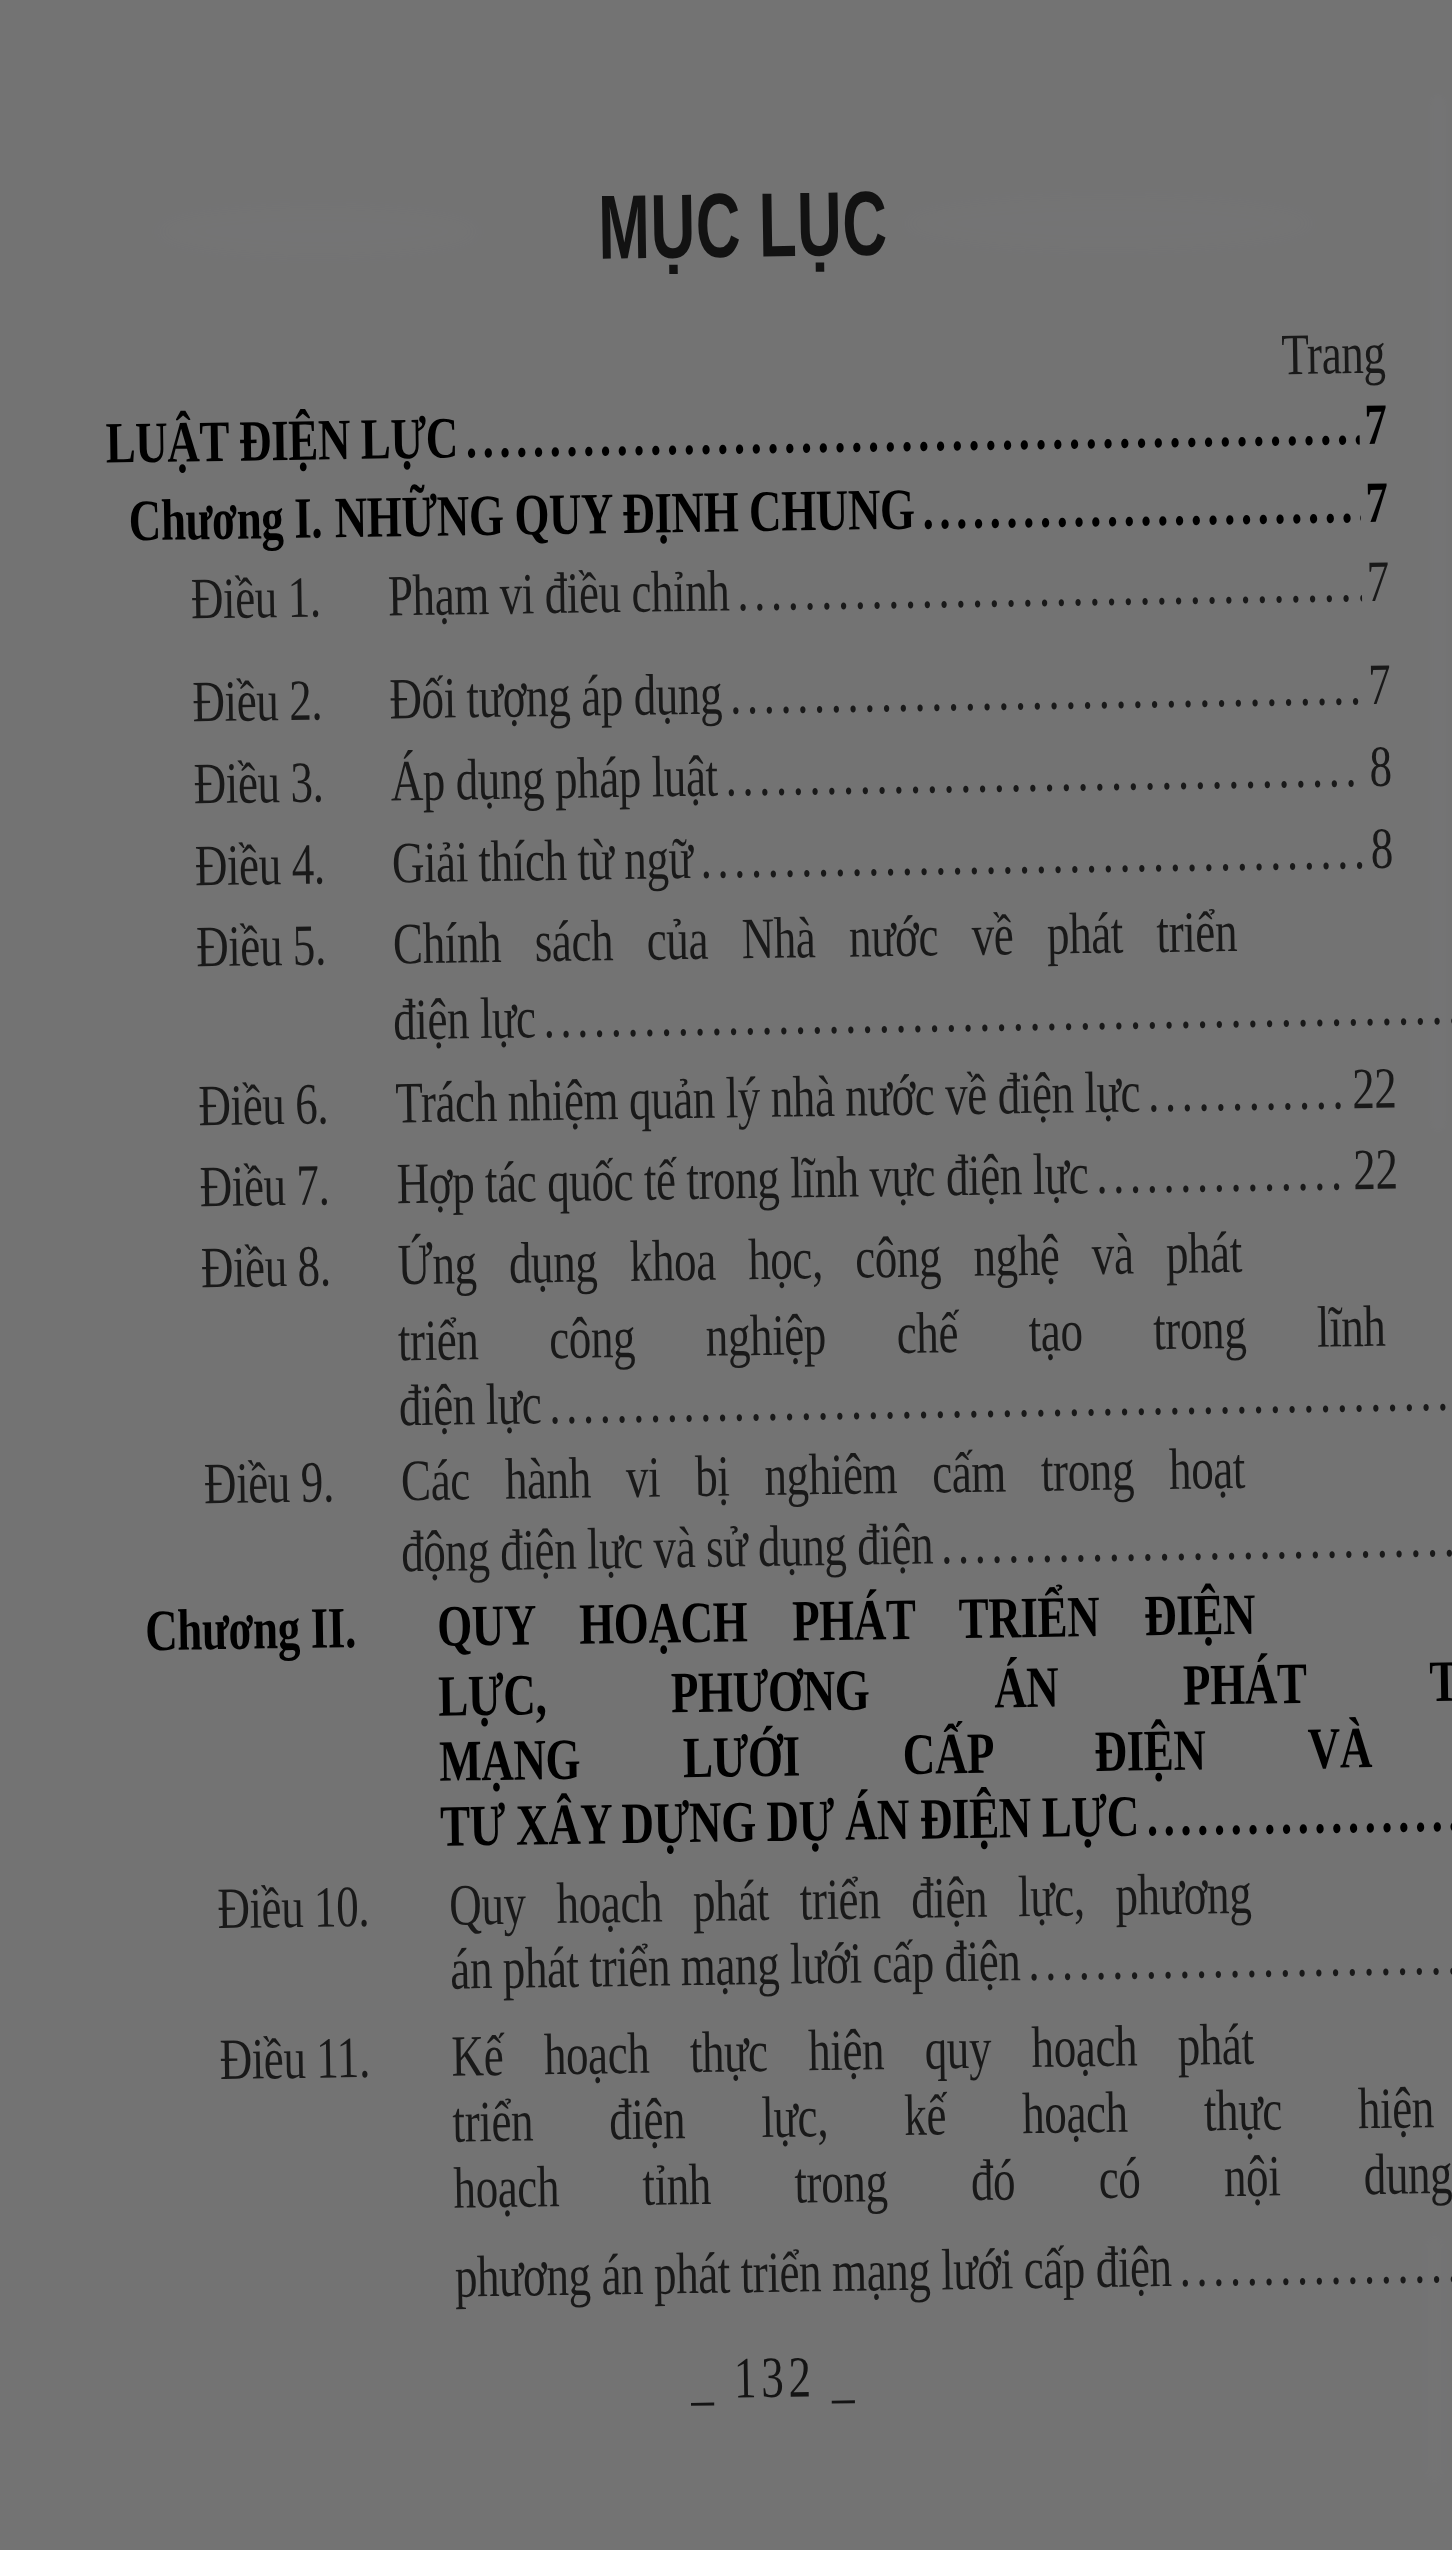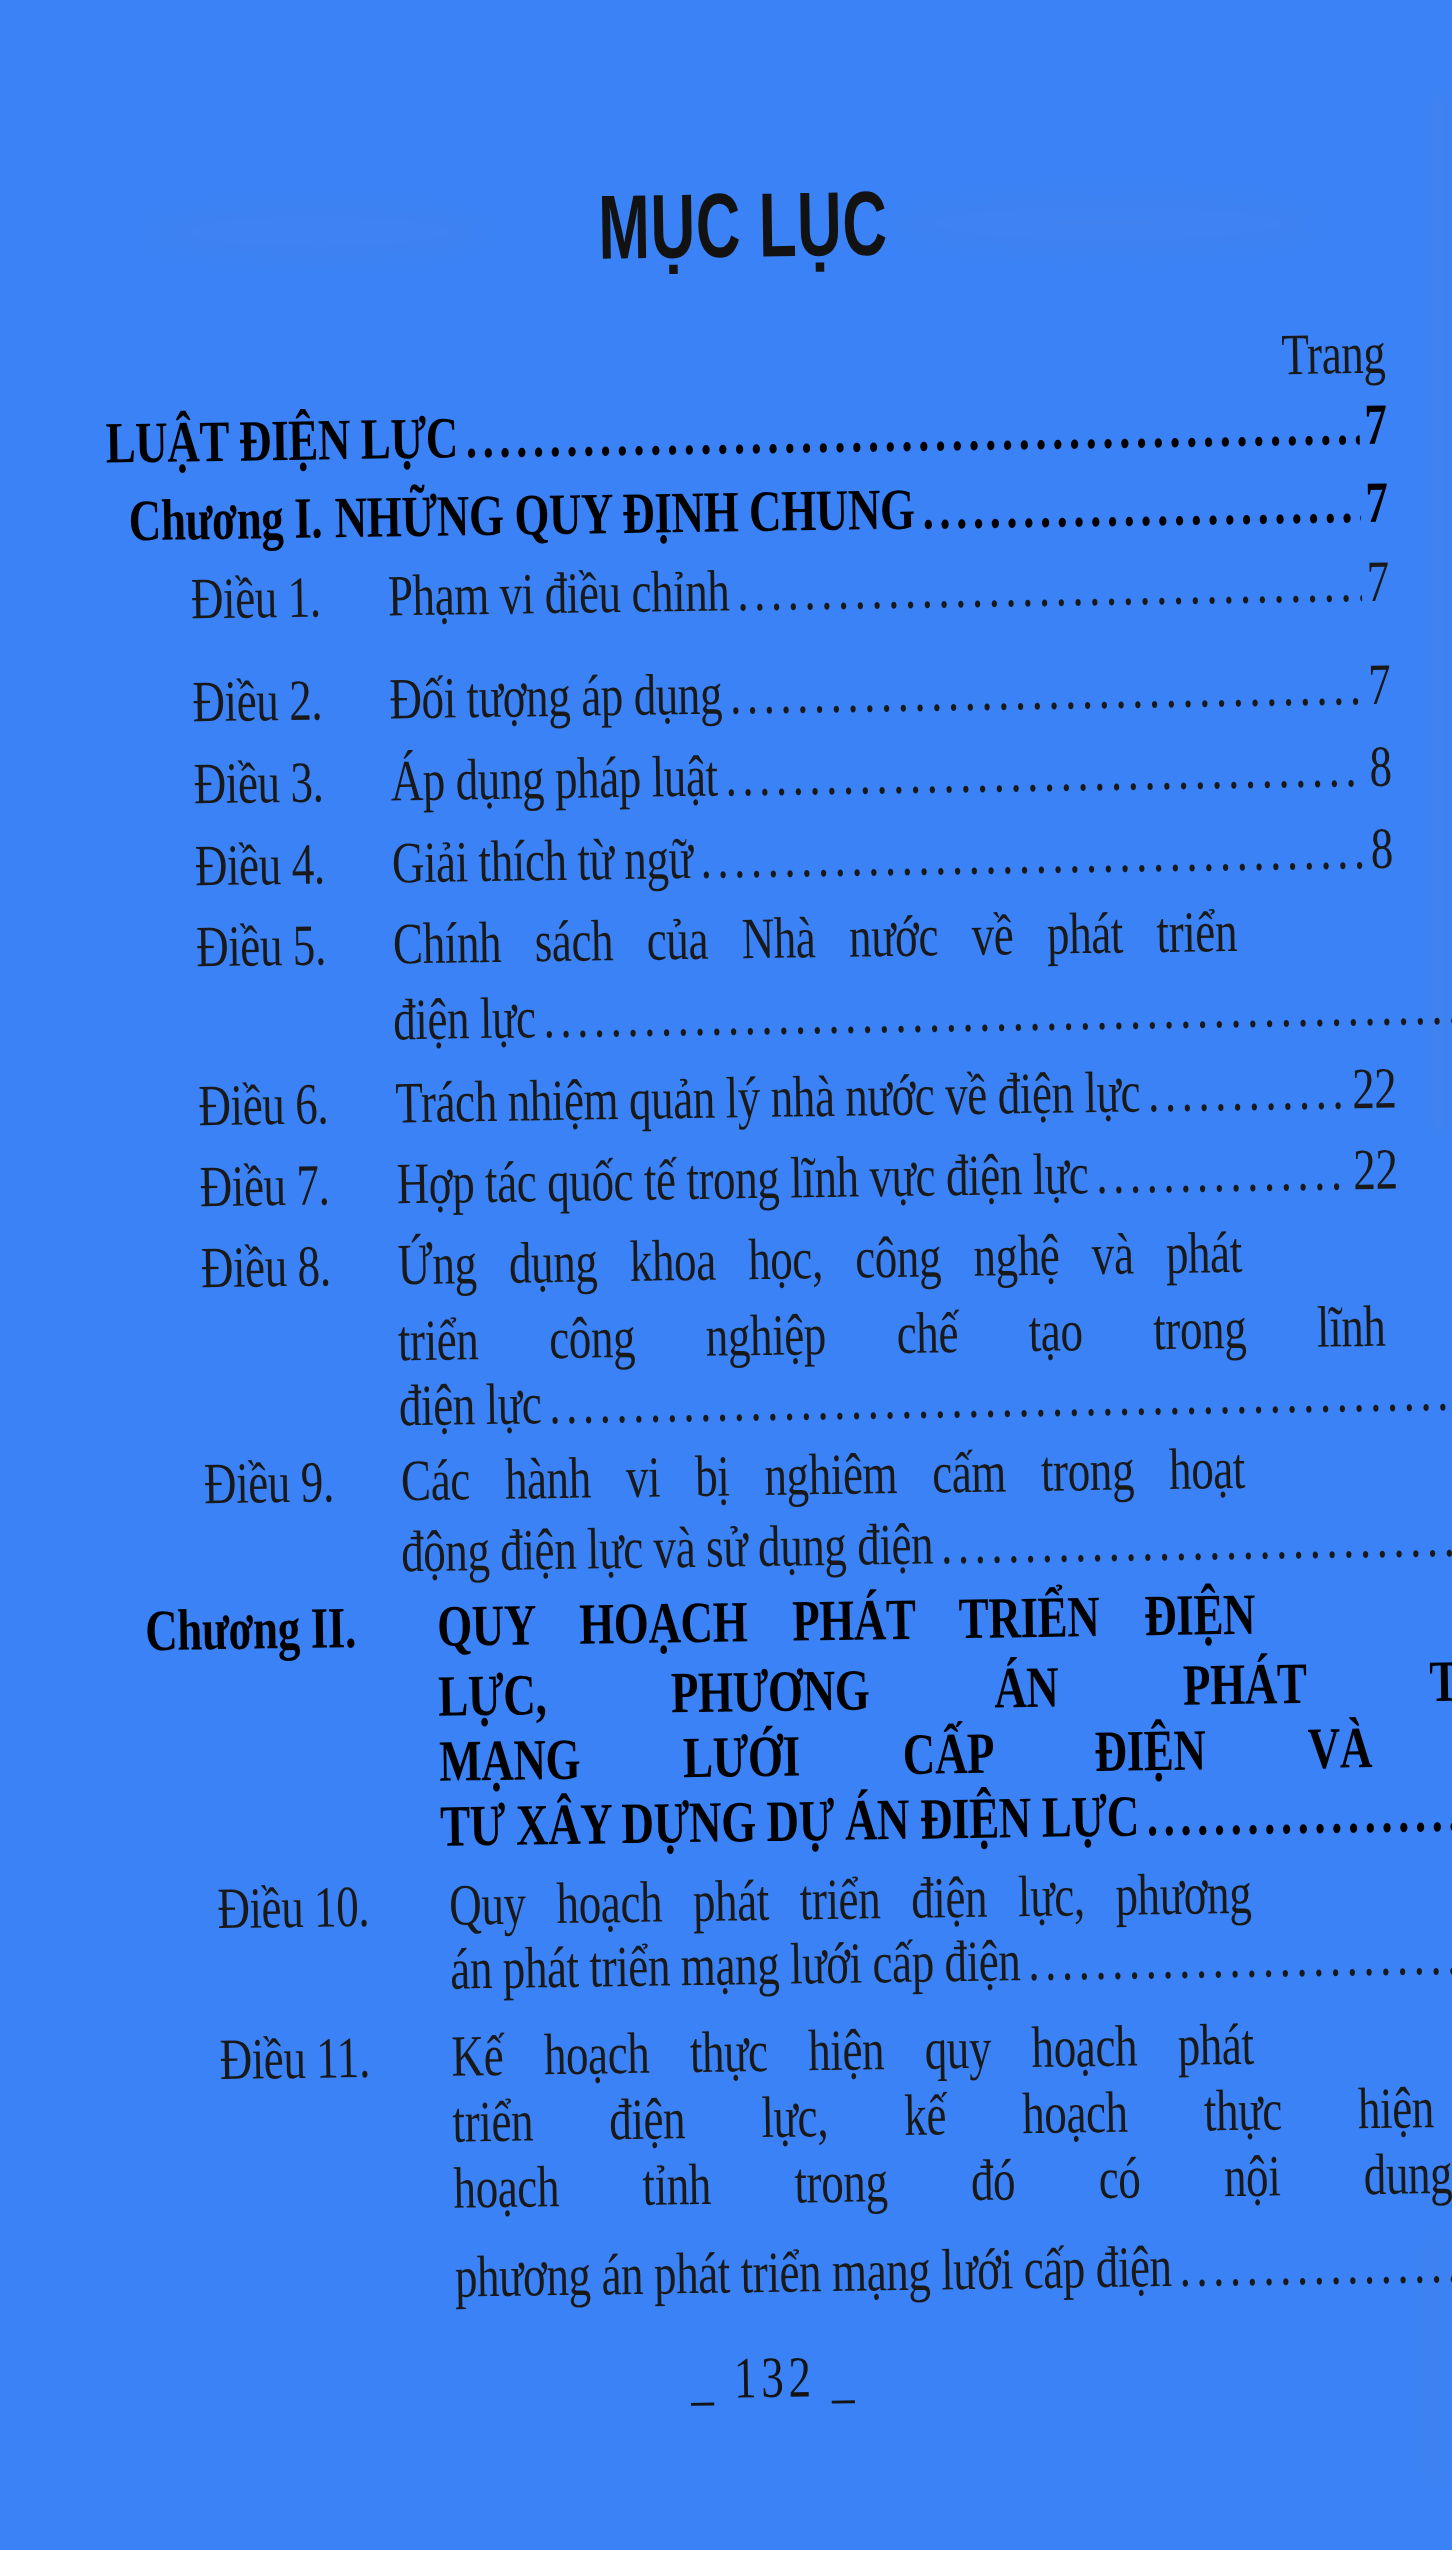--- a/index.html
+++ b/index.html
@@ -1,18 +1,18 @@
 <!DOCTYPE html>
 <html style="font-size:12.6px"><head>
 <meta charset="utf-8">
 <style>
   html,body { margin:0; padding:0; background:#ffffff; }
   .page {
     position:relative; width:1453px; height:2550px;
-    background:#3b82f6; overflow:hidden;
+    background:#737373; overflow:hidden;
     font-family:"Liberation Serif", serif; color:#191919;text-decoration:underline;
   }
   .sheet { position:absolute; inset:0; transform:rotate(-0.85deg); transform-origin:726px 1274px; }
 
   .doc-title {
     position:absolute; top:179px; left:118px; width:1281px;
     text-align:center; font-family:"Liberation Sans", sans-serif;
     font-weight:700; font-size:91px; line-height:94px; color:#121212;
     transform:scaleX(0.68); transform-origin:50% 0; letter-spacing:0.8px;
     white-space:nowrap;

